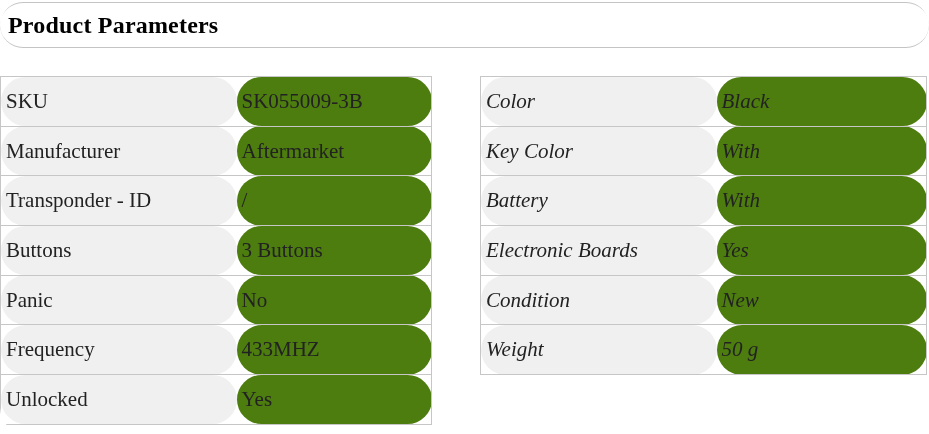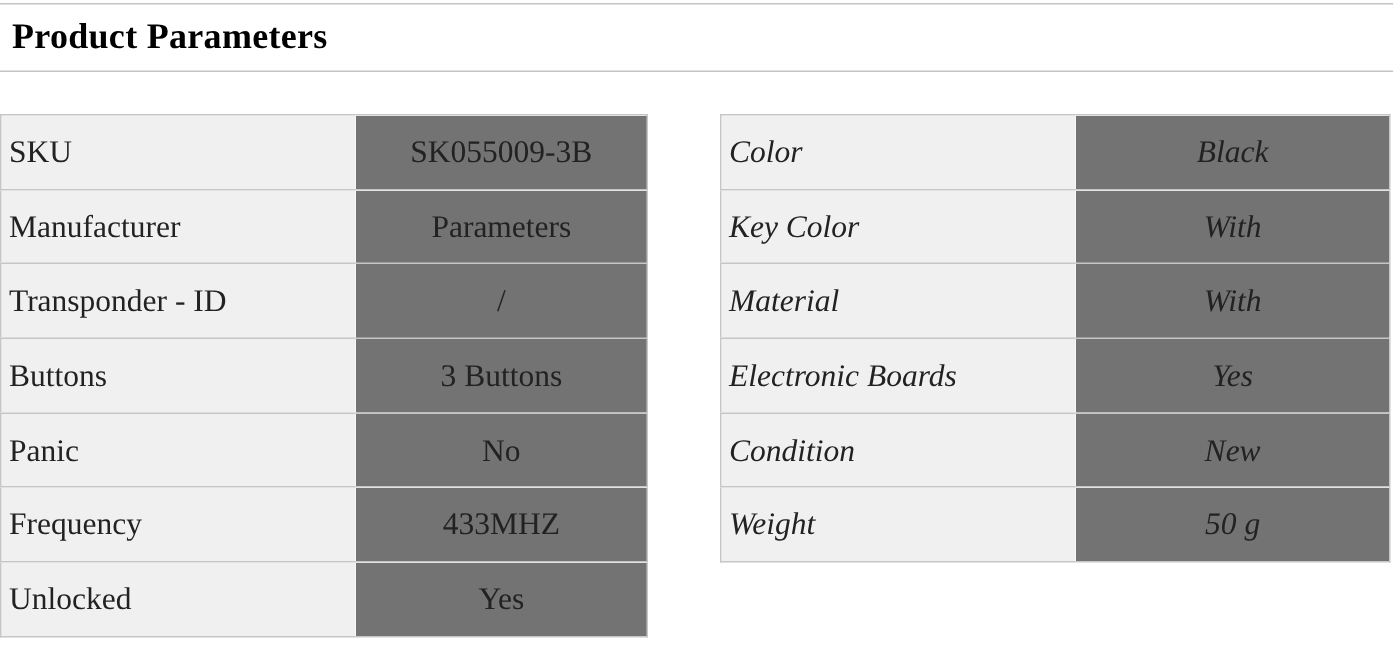--- a/index.html
+++ b/index.html
@@ -2,21 +2,21 @@
 <html style="--label-bg: #f0f0f0; --table-border: #c6c6c6; --header-border: #c4c4c4; --text: #222222; --title: #000000;"><head>
 <meta charset="utf-8">
 <style>
   :root {
     --label-bg: #f0f0f0;
     --table-border: #c6c6c6;
     --header-border: #c4c4c4;
     --text: #222222;
     --title: #000000;
   }
-  * { box-sizing: border-box; margin: 0; padding: 0; }
+  * { box-sizing: border-box; margin: 0; padding: 0; border-radius: 26px; }
   html, body { background: #ffffff; }
   .screen {
     position: relative;
     width: 929px;
     height: 434px;
     background: #ffffff;
     overflow: hidden;
     font-family: "Liberation Serif", "DejaVu Serif", serif;
     color: var(--text);
   }
@@ -60,42 +60,41 @@
     padding: 0 4px 0 5px;
     color: var(--text);
     overflow: hidden;
     white-space: nowrap;
   }
   .spec-table td.label {
     width: 236px;
     background: var(--label-bg);
   }
   .spec-table td.value {
-    background: #737373;
-    text-align: center;
+    background: #4d7c0f;
   }
 </style>
 </head>
 <body>
 
 <div class="screen">
 
   <div class="section-header">
     <h2 class="section-title">Product Parameters</h2>
   </div>
 
   <table class="spec-table left">
     <tbody>
       <tr>
         <td class="label">SKU</td>
         <td class="value">SK055009-3B</td>
       </tr>
       <tr>
         <td class="label">Manufacturer</td>
-        <td class="value">Parameters</td>
+        <td class="value">Aftermarket</td>
       </tr>
       <tr>
         <td class="label">Transponder - ID</td>
         <td class="value">/</td>
       </tr>
       <tr>
         <td class="label">Buttons</td>
         <td class="value">3 Buttons</td>
       </tr>
       <tr>
@@ -117,21 +116,21 @@
     <tbody>
       <tr>
         <td class="label">Color</td>
         <td class="value">Black</td>
       </tr>
       <tr>
         <td class="label">Key Color</td>
         <td class="value">With</td>
       </tr>
       <tr>
-        <td class="label">Material</td>
+        <td class="label">Battery</td>
         <td class="value">With</td>
       </tr>
       <tr>
         <td class="label">Electronic Boards</td>
         <td class="value">Yes</td>
       </tr>
       <tr>
         <td class="label">Condition</td>
         <td class="value">New</td>
       </tr>

